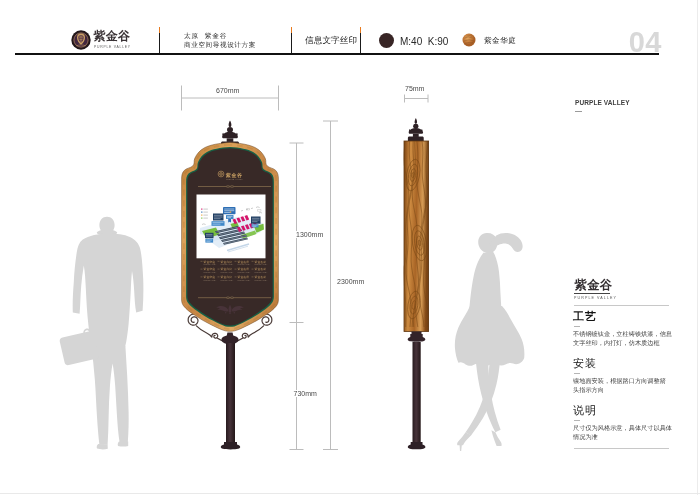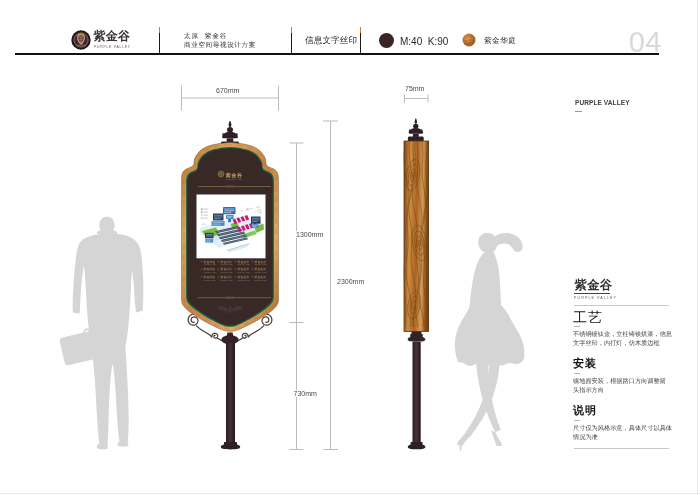--- a/index.html
+++ b/index.html
@@ -48,21 +48,21 @@
         <stop offset="0.55" stop-color="#c9803d"></stop>
         <stop offset="1" stop-color="#a95f26"></stop>
 </radialGradient>
 </defs>
 <circle cx="7" cy="7" r="6.5" fill="url(#wsw)"></circle>
 <path d="M2.5,5 q4,-2 8,0 M2,8 q5,-2.5 10,0 M3,10.5 q4,-2 8,-0.5 M4.5,3.2 q3,-1.2 5.5,0" stroke="#8a5425" stroke-width="0.55" fill="none" opacity="0.75"></path>
 </svg>
 
 <div class="abs" style="left:484px;top:35.5px;font-size:7.6px;color:#2a2a2a;letter-spacing:0.5px">紫金华庭</div>
 
-<div class="abs" style="left:562px;top:26px;width:100px;text-align:right;font-size:29px;font-weight:normal;color:#d8d8d8;letter-spacing:0.5px">04</div>
+<div class="abs" style="left:562px;top:26px;width:100px;text-align:right;font-size:29px;font-weight:bold;color:#d8d8d8;letter-spacing:0.5px">04</div>
 
 <div class="abs" style="left:15px;top:53px;width:644px;height:1.7px;background:#111"></div>
 
 <svg class="abs" style="left:0;top:58px" width="700" height="437" viewBox="0 58 700 437">
 <defs>
 
 <linearGradient id="woodF" x1="0" y1="0" x2="1" y2="1">
 <stop offset="0" stop-color="#b5752f"></stop>
 <stop offset="0.25" stop-color="#dda45c"></stop>
 <stop offset="0.5" stop-color="#c58443"></stop>
@@ -393,29 +393,29 @@
 <div class="abs" style="left:575px;top:111px;width:7px;height:1px;background:#9a9a9a"></div>
 
 <div class="abs" style="left:574.5px;top:277px;font-size:12.3px;font-weight:bold;color:#332e31;letter-spacing:0.35px">紫金谷</div>
 
 <div class="abs" style="left:574px;top:292.5px;width:36px;height:1px;background:#444"></div>
 
 <div class="abs" style="left:574px;top:295.5px;font-size:3.6px;color:#555;letter-spacing:1.1px">PURPLE VALLEY</div>
 
 <div class="abs" style="left:574px;top:305px;width:95px;height:1px;background:#c8c8c8"></div>
 
-<div class="abs" style="left:573px;top:309px;font-size:14px;font-weight:normal;color:#141414;letter-spacing:1px">工艺</div>
+<div class="abs" style="left:573px;top:309px;font-size:11px;font-weight:bold;color:#141414;letter-spacing:1px">工艺</div>
 <div class="abs" style="left:574px;top:325.5px;width:6px;height:1px;background:#b5b5b5"></div>
 <div class="abs" style="left:573px;top:330px;width:101px;font-size:6.2px;line-height:8.7px;color:#3c3c3c">不锈钢镀钛金，立柱铸铁烘漆，信息文字丝印，内打灯，仿木质边框</div>
 
-<div class="abs" style="left:573px;top:356px;font-size:11px;font-weight:bold;color:#141414;letter-spacing:1px">安装</div>
+<div class="abs" style="left:573px;top:356px;font-size:11px;font-weight:normal;color:#141414;letter-spacing:1px">安装</div>
 <div class="abs" style="left:574px;top:372.5px;width:6px;height:1px;background:#b5b5b5"></div>
 <div class="abs" style="left:573px;top:377px;width:97px;font-size:6.2px;line-height:8.7px;color:#3c3c3c">镶地面安装，根据路口方向调整箭头指示方向</div>
 
-<div class="abs" style="left:573px;top:403px;font-size:11px;font-weight:bold;color:#141414;letter-spacing:1px">说明</div>
+<div class="abs" style="left:573px;top:403px;font-size:11px;font-weight:normal;color:#141414;letter-spacing:1px">说明</div>
 <div class="abs" style="left:574px;top:419.5px;width:6px;height:1px;background:#b5b5b5"></div>
 <div class="abs" style="left:573px;top:424px;width:101px;font-size:6.2px;line-height:8.7px;color:#3c3c3c">尺寸仅为风格示意，具体尺寸以具体情况为准</div>
 
 <div class="abs" style="left:574px;top:447.5px;width:95px;height:1px;background:#c8c8c8"></div>
 
 <div class="abs" style="left:697px;top:0;width:1px;height:495px;background:#ececec"></div>
 
 <div class="abs" style="left:0;top:493px;width:700px;height:1px;background:#e9e9e9"></div>
 
 </body></html>

